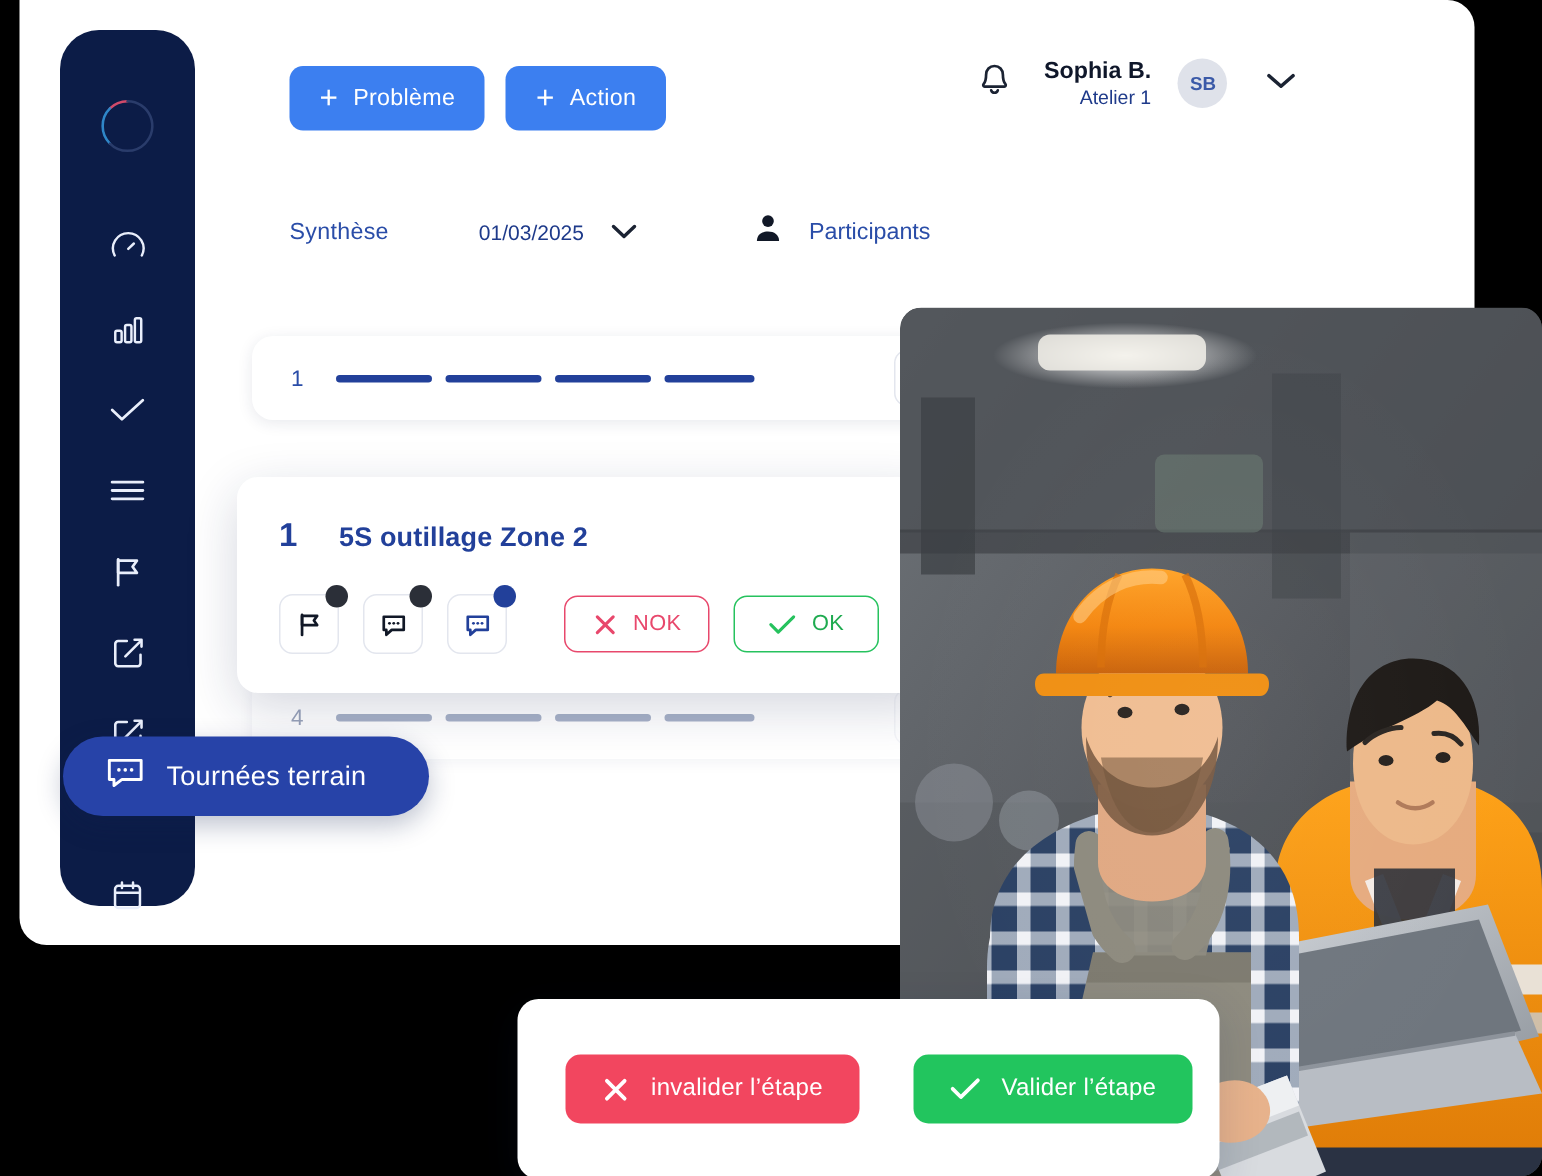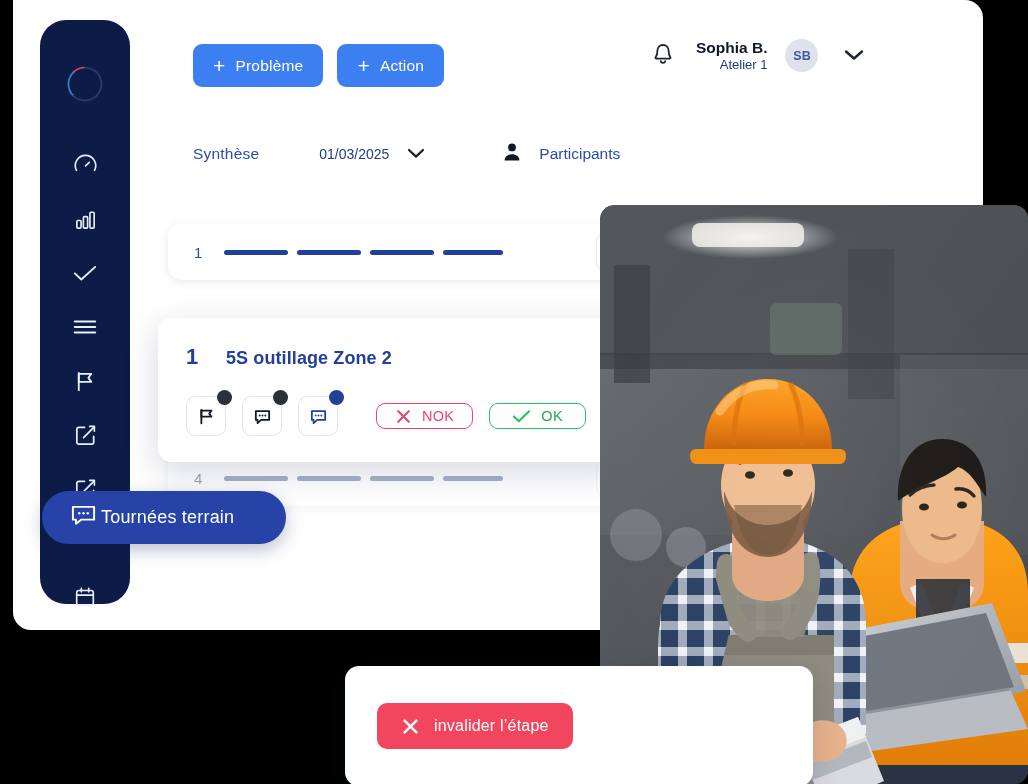--- a/index.html
+++ b/index.html
@@ -75,21 +75,21 @@
     align-items: center;
     padding-left: 28px;
     box-sizing: border-box;
     color: #ffffff;
     font-size: 18px;
     letter-spacing: .2px;
     z-index: 20;
     box-shadow: 0 6px 18px rgba(16,32,80,.28);
     cursor: pointer;
   }
-  #tournees-pill .pill-label { margin-left: 4px; }
+  #tournees-pill .pill-label { margin-left: 14px; }
 
   
   #content {
     position: absolute;
     left: 117px;
     top: 0;
     right: 0;
     bottom: 0;
   }
 
@@ -273,21 +273,21 @@
     padding: 26px 0 0 28px;
   }
   .dc-num { color: #22409a; font-size: 22px; font-weight: bold; width: 40px; }
   .dc-title { color: #22409a; font-size: 18px; font-weight: bold; letter-spacing: .1px; }
   #detail-card .dc-actions {
     display: flex; align-items: center;
     padding: 26px 0 0 28px;
   }
   .dc-actions .icon-btn { width: 38px; height: 38px; margin-right: 16px; }
   .btn-outline {
-    height: 26px;
+    height: 38px;
     min-width: 90px;
     border-radius: 9px;
     background: #fff;
     font-family: inherit;
     font-size: 14.5px;
     display: inline-flex;
     align-items: center;
     justify-content: center;
     cursor: pointer;
     letter-spacing: .3px;
@@ -721,13 +721,21 @@
 
 <div id="bottom-card">
   <button class="btn-step btn-invalider">
     <span class="gl">
       <svg width="19" height="19" viewBox="0 0 18 18" fill="none">
         <path d="M3.4 3.4 14.6 14.6M14.6 3.4 3.4 14.6" stroke="#ffffff" stroke-width="2.4" stroke-linecap="round"></path>
       </svg>
     </span>
     <span>invalider l’étape</span>
   </button>
+  <button class="btn-step btn-valider">
+    <span class="gl">
+      <svg width="21" height="16" viewBox="0 0 20 15" fill="none">
+        <path d="M2 7.4 7.2 12.6 18 2" stroke="#ffffff" stroke-width="2.4" stroke-linecap="round" stroke-linejoin="round"></path>
+      </svg>
+    </span>
+    <span>Valider l’étape</span>
+  </button>
 </div>
 
 </body></html>

